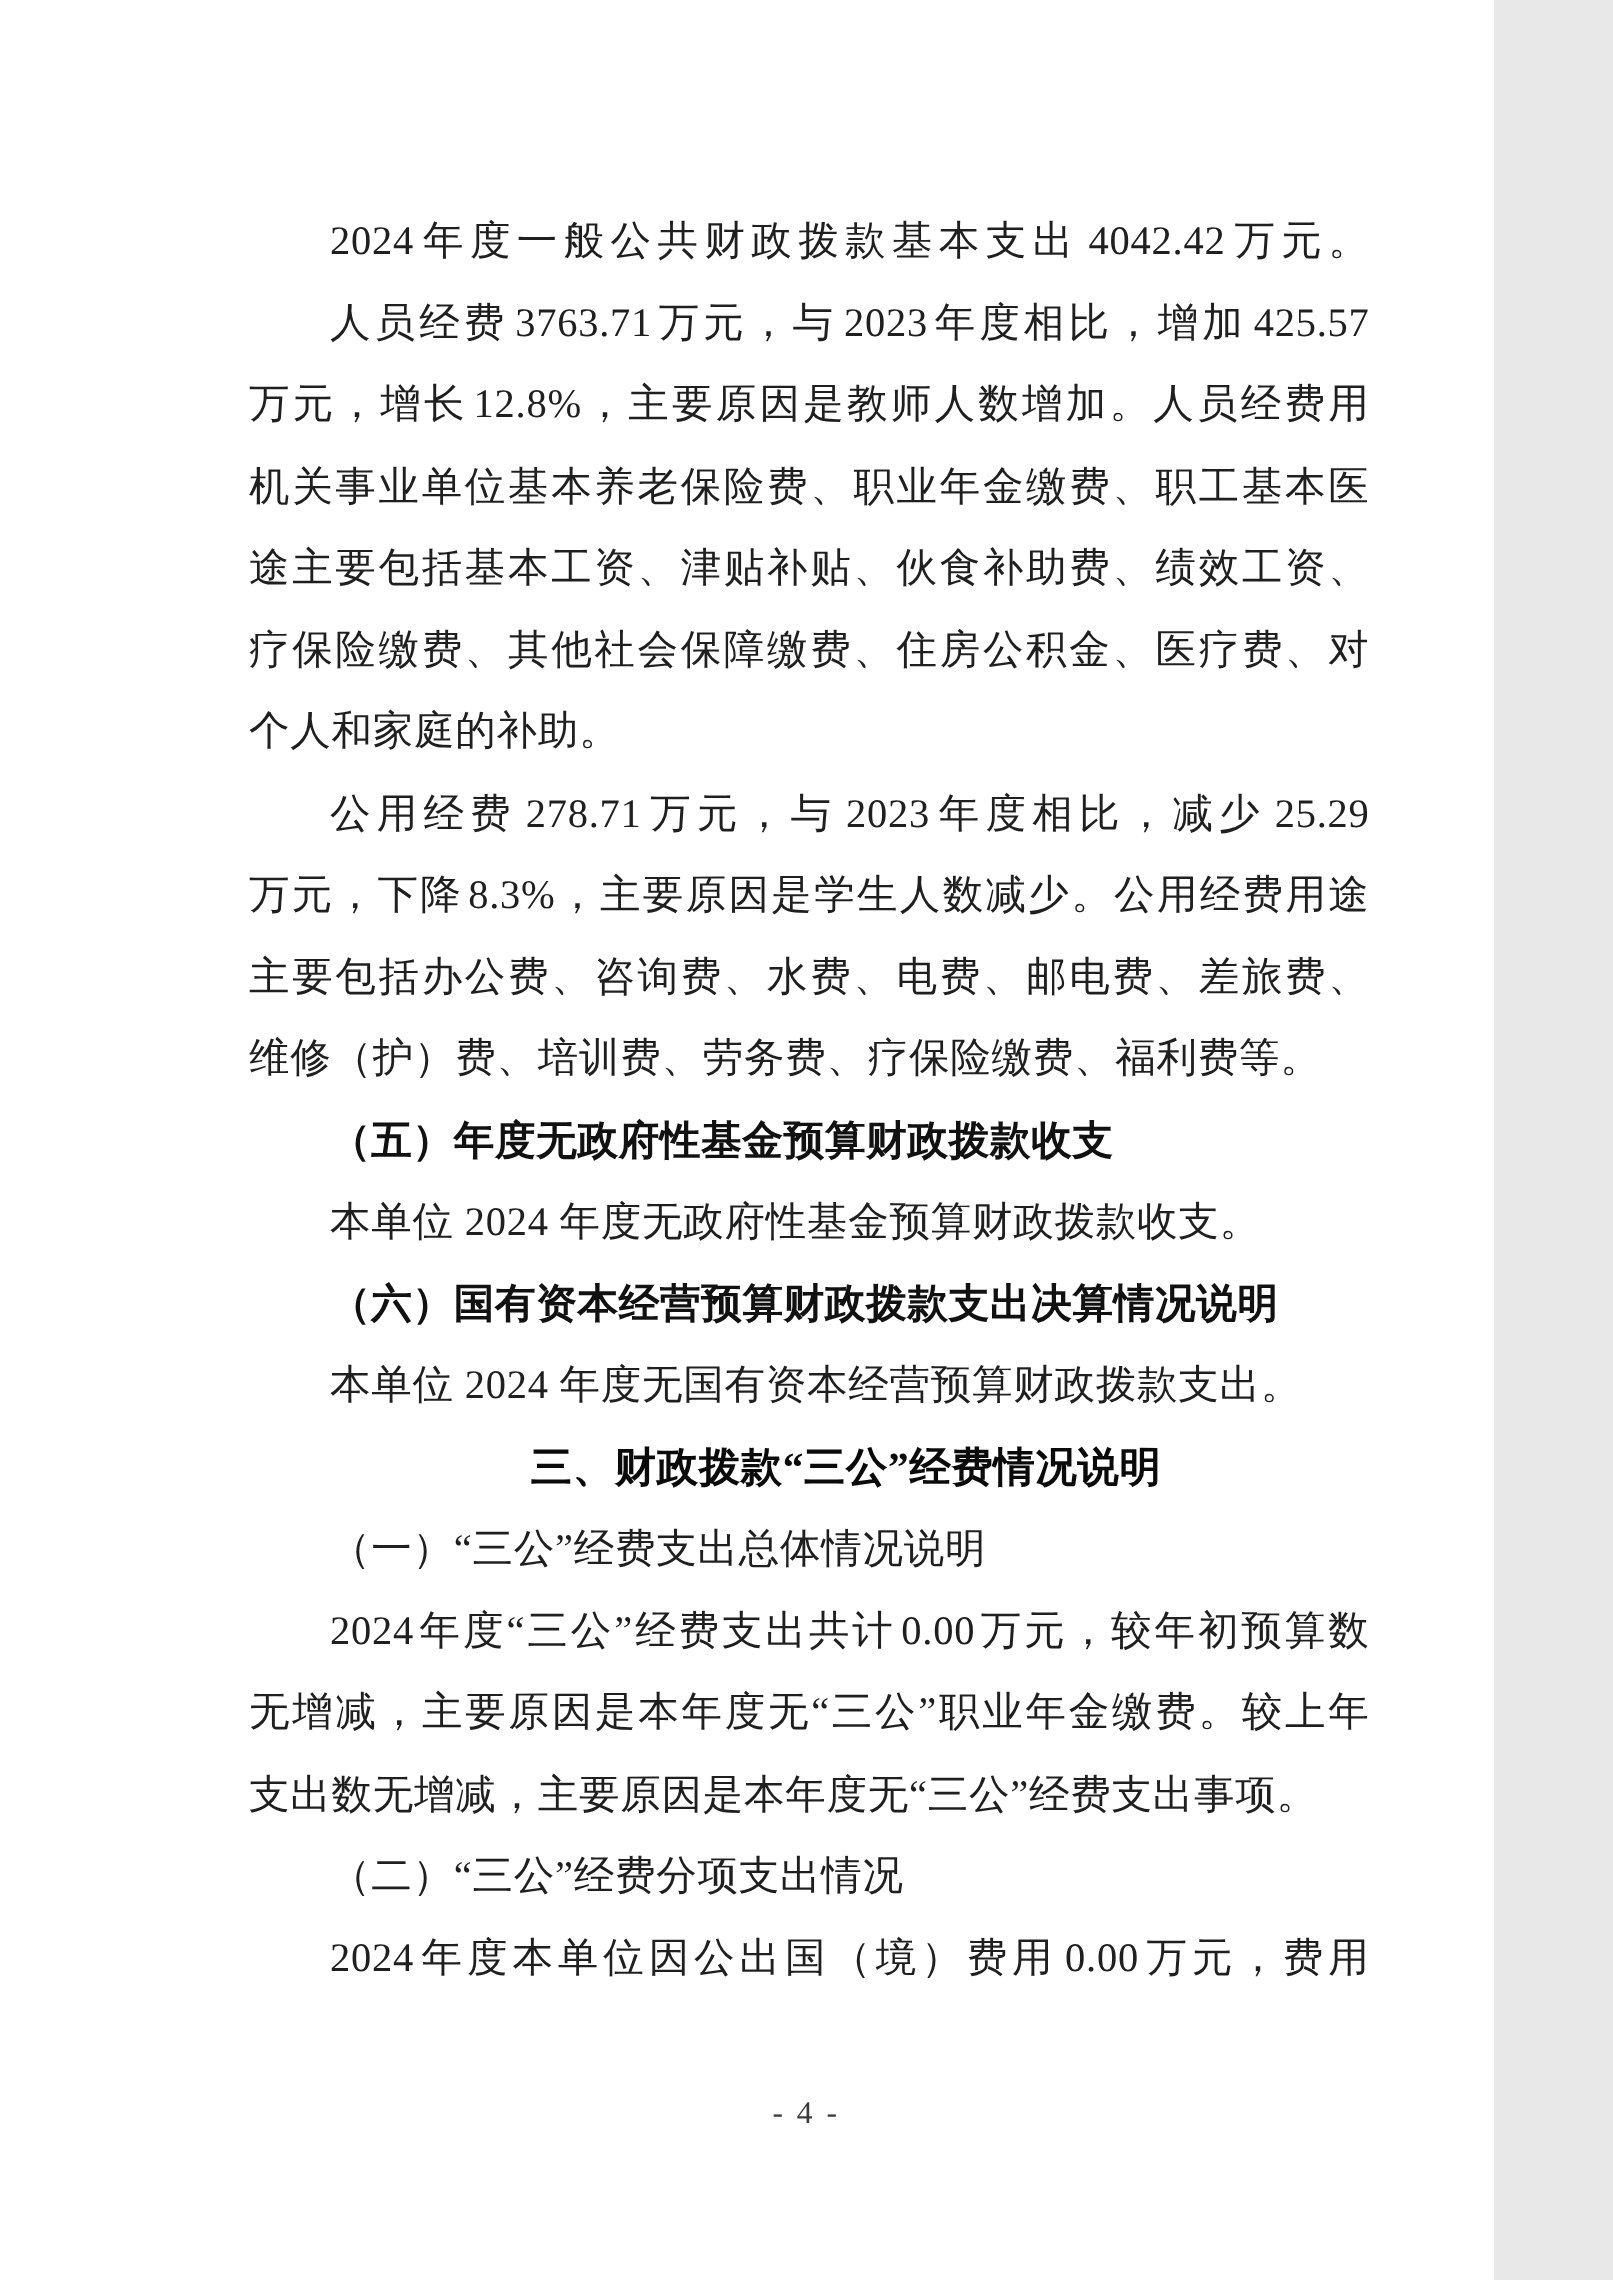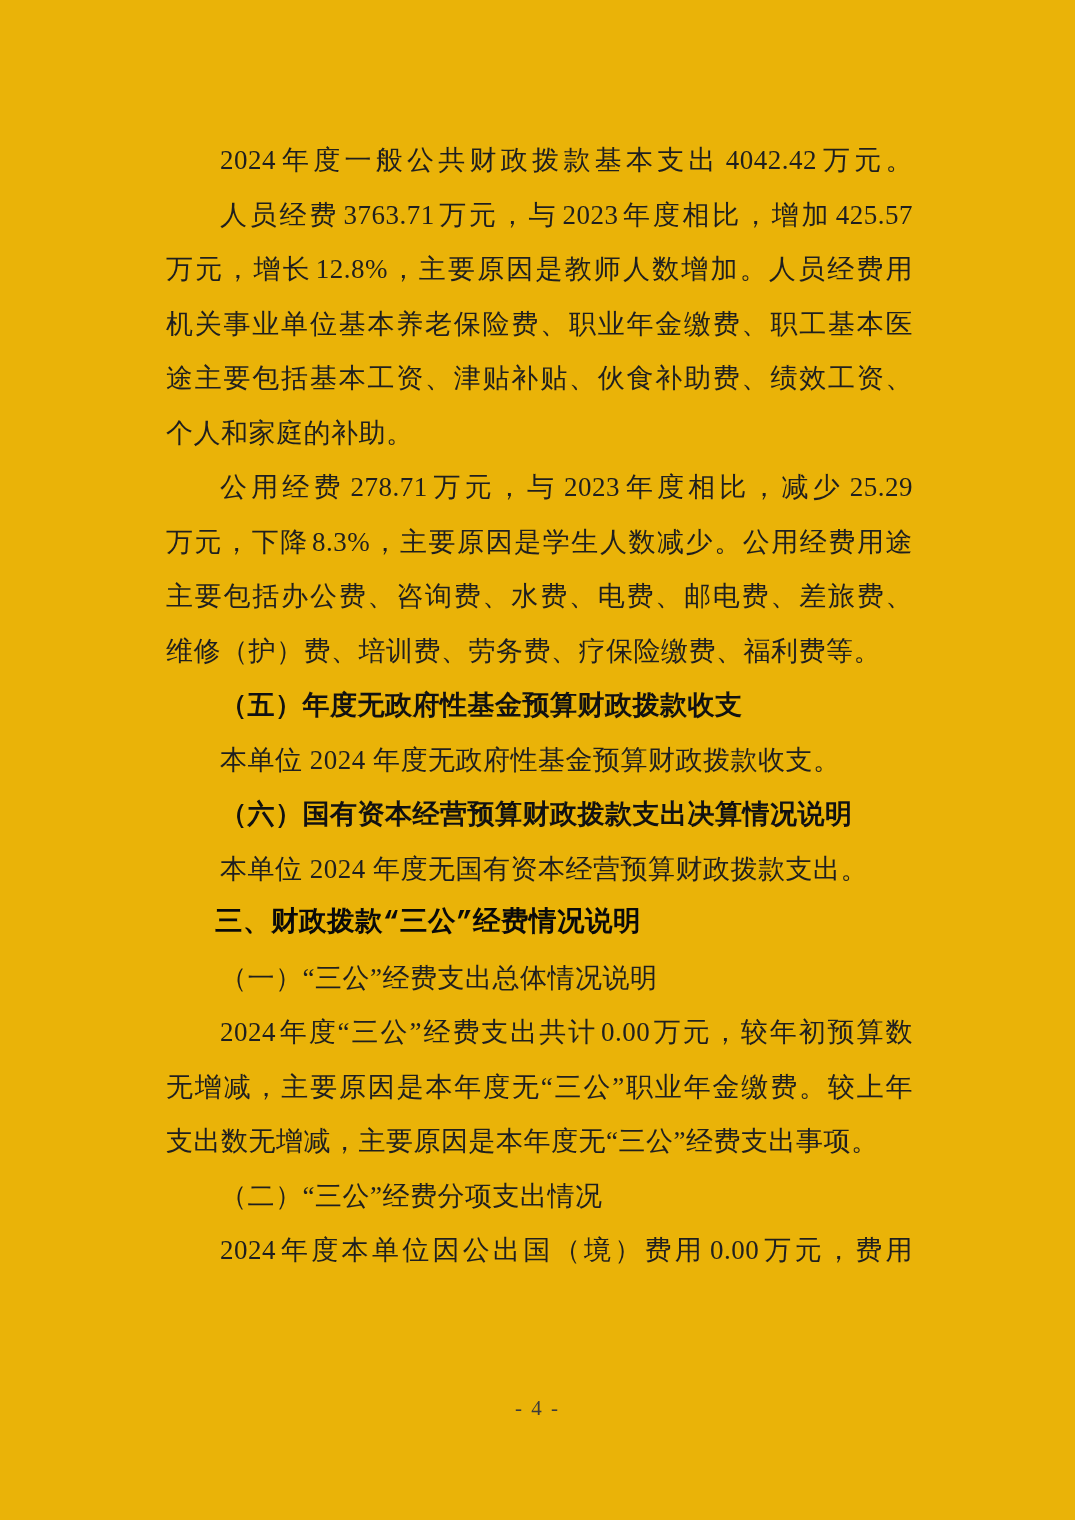--- a/index.html
+++ b/index.html
@@ -1,20 +1,20 @@
 <!DOCTYPE html>
 <html><head>
 <meta charset="utf-8">
 <style>
   html, body { margin: 0; padding: 0; background: #e8e8e8; }
   .page {
     position: relative;
-    width: 1075px;
+    width: 996px;
     height: 1520px;
-    background: #eab308;
+    background: #ffffff;
     overflow: hidden;
     color: #1f1f1f;
     font-family: "Liberation Serif", "DejaVu Serif", serif;
   }
   .textblock {
     position: absolute;
     left: 166px;
     top: 133px;
     width: 747px;
   }
@@ -28,25 +28,26 @@
   }
   .ind { text-indent: 54px; }
   .jst {
     white-space: normal;
     text-align: justify;
     text-align-last: justify;
     word-spacing: -5px;
   }
   .b { font-weight: bold; color: #111; }
   .hs {
-    font-family: Liberation Mono, monospace;
+    font-family: Liberation Serif, serif;
     font-weight: bold;
     color: #0a0a0a;
     text-indent: 49px;
     font-size: 27.5px;
+    text-align: center;
   }
   .footer {
     position: absolute;
     left: 0;
     top: 1396px;
     width: 1075px;
     text-align: center;
     font-size: 21px;
     color: #3c3c3c;
     letter-spacing: 2px;
@@ -55,20 +56,21 @@
 </head>
 <body>
 
 <div class="page">
   <div class="textblock">
     <div class="ln ind jst">2024 年度一般公共财政拨款基本支出 4042.42 万元。</div>
     <div class="ln ind jst">人员经费 3763.71 万元，与 2023 年度相比，增加 425.57</div>
     <div class="ln jst">万元，增长 12.8%，主要原因是教师人数增加。人员经费用</div>
     <div class="ln jst">机关事业单位基本养老保险费、职业年金缴费、职工基本医</div>
     <div class="ln jst">途主要包括基本工资、津贴补贴、伙食补助费、绩效工资、</div>
+    <div class="ln jst">疗保险缴费、其他社会保障缴费、住房公积金、医疗费、对</div>
     <div class="ln">个人和家庭的补助。</div>
     <div class="ln ind jst">公用经费 278.71 万元，与 2023 年度相比，减少 25.29</div>
     <div class="ln jst">万元，下降 8.3%，主要原因是学生人数减少。公用经费用途</div>
     <div class="ln jst">主要包括办公费、咨询费、水费、电费、邮电费、差旅费、</div>
     <div class="ln">维修（护）费、培训费、劳务费、疗保险缴费、福利费等。</div>
     <div class="ln ind b">（五）年度无政府性基金预算财政拨款收支</div>
     <div class="ln ind">本单位 2024 年度无政府性基金预算财政拨款收支。</div>
     <div class="ln ind b">（六）国有资本经营预算财政拨款支出决算情况说明</div>
     <div class="ln ind">本单位 2024 年度无国有资本经营预算财政拨款支出。</div>
     <div class="ln hs">三、财政拨款“三公”经费情况说明</div>

